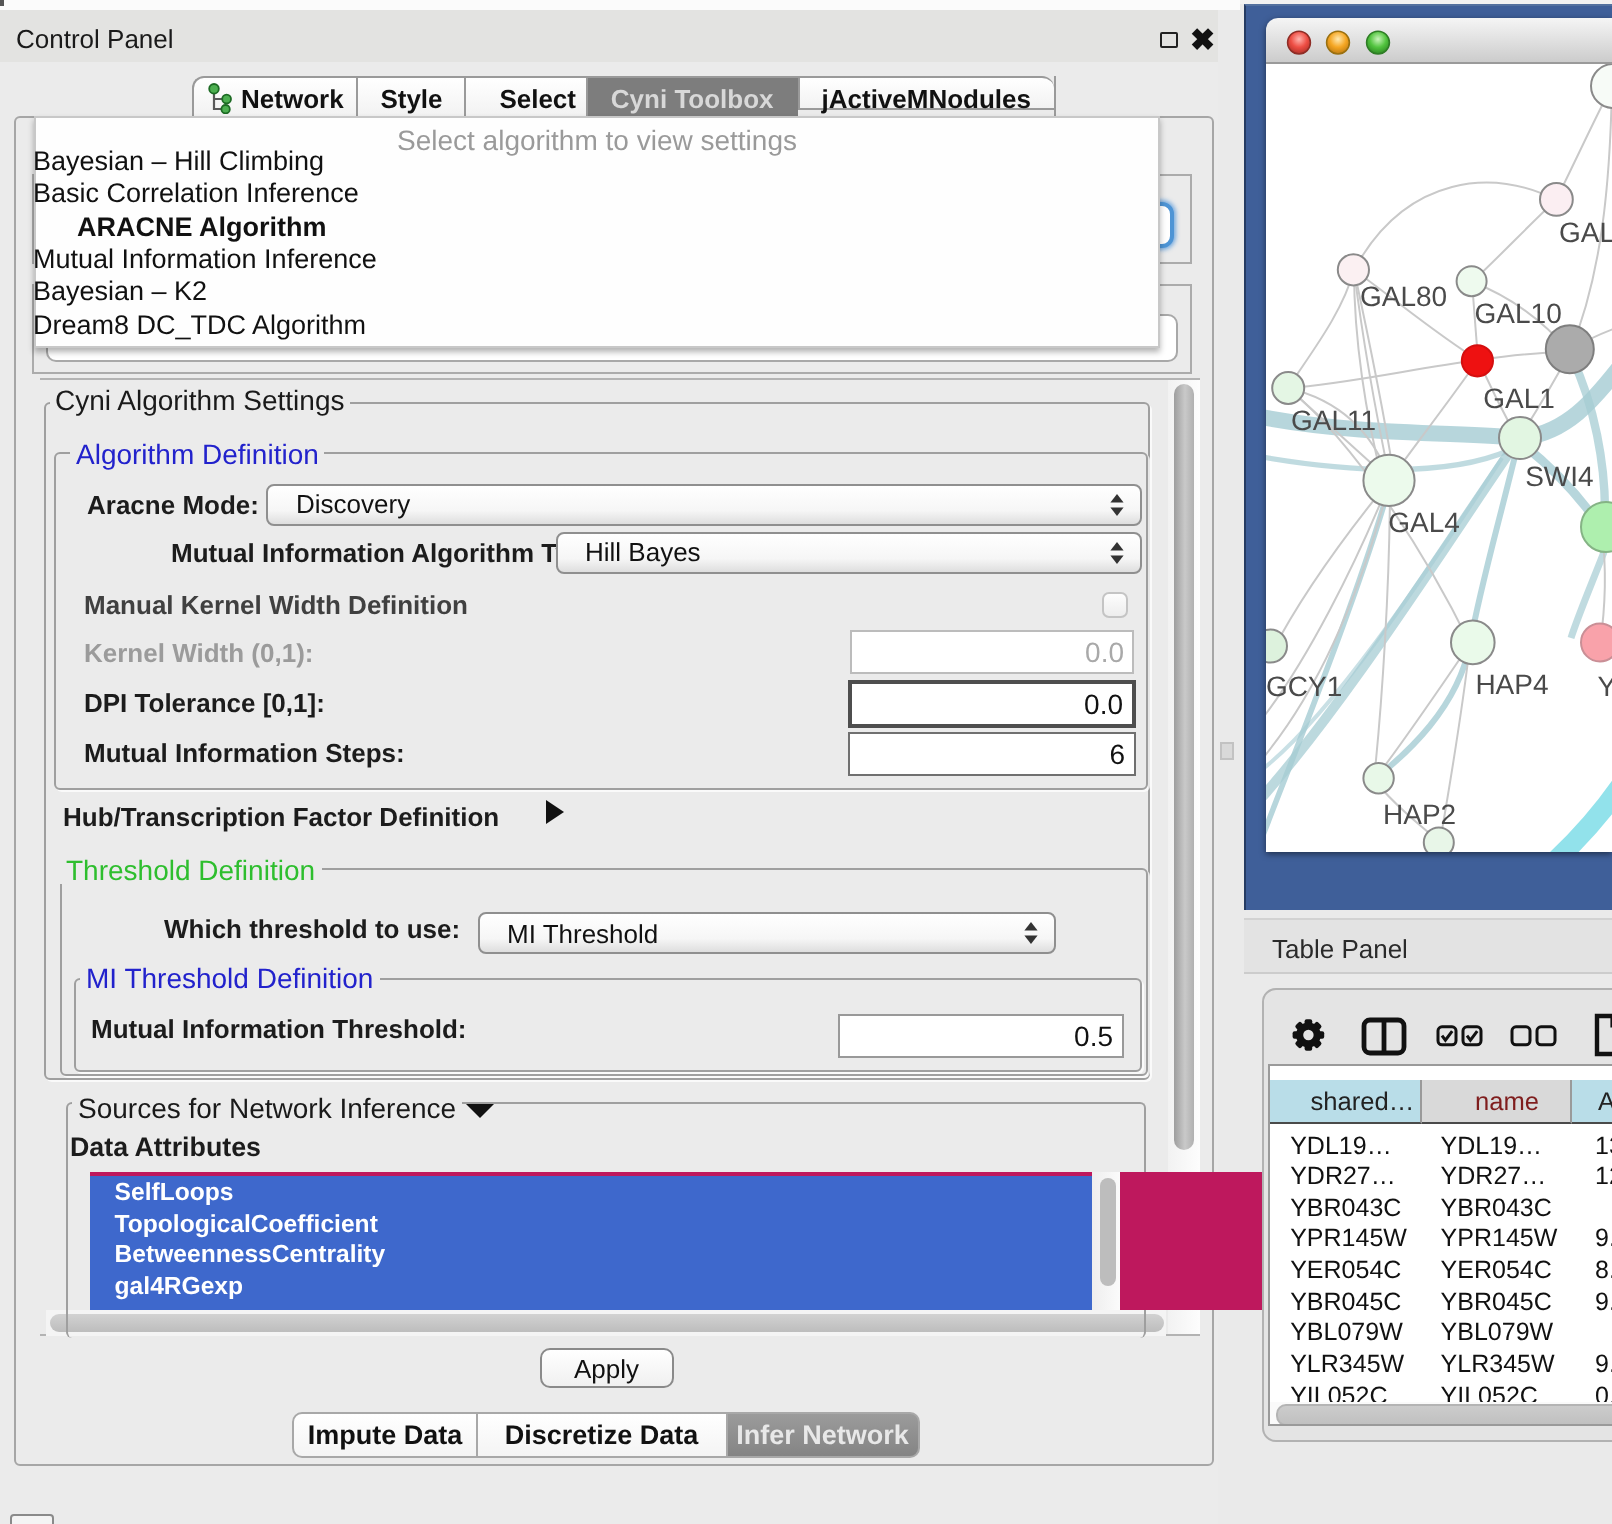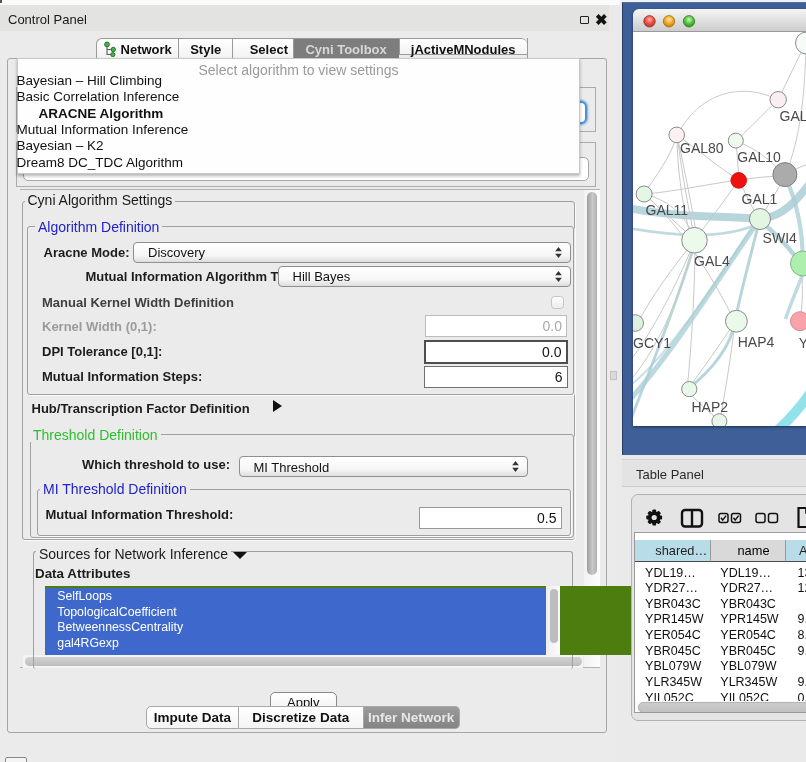--- a/index.html
+++ b/index.html
@@ -126,28 +126,28 @@
   <div class="lbl" style="left:45.5px;top:508px;">Mutual Information Threshold:</div>
   <div class="field" style="left:418.5px;top:507px;width:143px;height:22px;border:1px solid #999;">
       <span class="fval">0.5</span>
     </div>
 
   <div class="grp" style="left:33px;top:551px;width:538px;height:117px;border-bottom:none;box-shadow:none;"></div>
   <div class="grplbl" style="left:36px;top:547px;">Sources for Network Inference</div>
   <div class="abs" style="left:232.5px;top:551.5px;width:0;height:0;border-top:7.5px solid #111;border-left:7.5px solid transparent;border-right:7.5px solid transparent;"></div>
   <div class="lbl" style="left:35px;top:567px;font-size:13.4px;">Data Attributes</div>
 
-  <div class="abs" style="left:45px;top:585.5px;width:600px;height:69.5px;background:#4d7c0f;overflow:hidden;">
+  <div class="abs" style="left:45px;top:585.5px;width:600px;height:69.5px;background:#be185d;overflow:hidden;font-weight:bold;">
     <div style="position:absolute;left:0;top:2.2px;width:500.8px;height:80px;background:#3e68cc;"></div>
     <div style="position:absolute;left:12.3px;top:3.8px;font-size:12.3px;color:#fff;line-height:15.5px;">SelfLoops<br>TopologicalCoefficient<br>BetweennessCentrality<br>gal4RGexp</div>
     <div style="position:absolute;left:500.8px;top:0;width:14.5px;height:69.5px;background:linear-gradient(90deg,#eeeeee,#fbfbfb);"></div>
     <div style="position:absolute;left:504.5px;top:3.3px;width:8.5px;height:54.5px;background:#bdbdbd;border-radius:4.5px;"></div>
   </div>
 
-  <div class="abs" style="left:270px;top:673.5px;width:66.5px;height:20px;background:linear-gradient(#ffffff,#f0f0f0);border:1px solid #8a8a8a;border-radius:5px;text-align:center;font-size:13px;color:#111;line-height:20px;box-sizing:border-box;margin-top:18px;">Apply</div>
+  <div class="abs" style="left:270px;top:673.5px;width:66.5px;height:20px;background:linear-gradient(#ffffff,#f0f0f0);border:1px solid #8a8a8a;border-radius:5px;text-align:center;font-size:13px;color:#111;line-height:20px;box-sizing:border-box;">Apply</div>
 
   <div class="abs" id="btabs" style="left:146px;top:706px;height:23px;">
       <div style="position:absolute;left:0px;top:0;width:93px;height:23px;background:linear-gradient(#ffffff,#f4f4f4);color:#111;border-radius:5px 0 0 5px;border:1px solid #a8a8a8;box-sizing:border-box;text-align:center;font-size:13.5px;font-weight:bold;line-height:22px;white-space:nowrap;">Impute Data</div>
       <div style="position:absolute;left:93px;top:0;width:124.5px;height:23px;background:linear-gradient(#ffffff,#f4f4f4);color:#111;border:1px solid #a8a8a8;border-left:none;box-sizing:border-box;text-align:center;font-size:13.5px;font-weight:bold;line-height:22px;white-space:nowrap;">Discretize Data</div>
       <div style="position:absolute;left:217.5px;top:0;width:96.5px;height:23px;background:linear-gradient(#9b9b9b,#848484);color:#e8e8e8;border-radius:0 5px 5px 0;border:1px solid #a8a8a8;border-left:none;box-sizing:border-box;text-align:center;font-size:13.5px;font-weight:bold;line-height:22px;white-space:nowrap;">Infer Network</div>
     </div>
 
   <div class="abs" style="left:5px;top:757px;width:20px;height:10px;border:1.5px solid #8a8a8a;border-radius:2px;background:#f4f4f4;"></div>
 
   <div class="abs" style="left:610px;top:371px;width:5px;height:7px;background:#d9d9d9;border:1px solid #c2c2c2;"></div>
@@ -283,21 +283,21 @@
         <path d="M103.5 23.799999999999997 L105.2 26.099999999999998 L108.6 21.599999999999998" fill="none" stroke="#111" stroke-width="1.5"></path>
         <rect x="126" y="19.4" width="9" height="9" rx="2" fill="none" stroke="#111" stroke-width="1.5"></rect>
         <rect x="138.5" y="19.4" width="9" height="9" rx="2" fill="none" stroke="#111" stroke-width="1.5"></rect>
         <path d="M168.5 14 L176 14 L181 19 L181 33 L168.5 33 Z" fill="none" stroke="#111" stroke-width="2.2"></path>
         <path d="M176 14 L176 19 L181 19" fill="none" stroke="#111" stroke-width="1.6"></path>
       </svg></div>
 
   <div class="abs" style="left:633.5px;top:532px;width:172.5px;height:179px;background:#fff;border:1px solid #9a9a9a;border-right:none;overflow:hidden;box-sizing:content-box;">
     <div id="thead" style="position:absolute;left:0;top:6.5px;height:22px;width:100%;">
         <div style="position:absolute;left:0px;top:0;width:76.5px;height:22px;background:#b9dde8;border-right:1px solid #9a9a9a;border-bottom:1.5px solid #4a4a4a;box-sizing:border-box;text-align:center;text-indent:18px;font-size:12.8px;color:#222;line-height:21px;">shared…</div>
-        <div style="position:absolute;left:76.5px;top:0;width:75px;height:22px;background:#d9d9d9;border-right:1px solid #9a9a9a;border-bottom:1.5px solid #4a4a4a;box-sizing:border-box;text-align:center;text-indent:11px;font-size:12.8px;color:#000000;line-height:21px;">name</div>
+        <div style="position:absolute;left:76.5px;top:0;width:75px;height:22px;background:#d9d9d9;border-right:1px solid #9a9a9a;border-bottom:1.5px solid #4a4a4a;box-sizing:border-box;text-align:center;text-indent:11px;font-size:12.8px;color:#7f1d1d;line-height:21px;">name</div>
         <div style="position:absolute;left:151.5px;top:0;width:60px;height:22px;background:#b9dde8;border-right:1px solid #9a9a9a;border-bottom:1.5px solid #4a4a4a;box-sizing:border-box;text-align:left;padding-left:13px;font-size:12.8px;color:#222;line-height:21px;">Av</div>
       </div>
     <div id="tbody" style="position:absolute;left:0;top:28.5px;width:100%;">
         <div style="position:absolute;left:10.6px;top:4px;font-size:12.5px;color:#111;">YDL19…</div>
         <div style="position:absolute;left:85.8px;top:4px;font-size:12.5px;color:#111;">YDL19…</div>
         <div style="position:absolute;left:163px;top:4px;font-size:12.5px;color:#111;">13</div>
         <div style="position:absolute;left:10.6px;top:19.66px;font-size:12.5px;color:#111;">YDR27…</div>
         <div style="position:absolute;left:85.8px;top:19.66px;font-size:12.5px;color:#111;">YDR27…</div>
         <div style="position:absolute;left:163px;top:19.66px;font-size:12.5px;color:#111;">12</div>
         <div style="position:absolute;left:10.6px;top:35.32px;font-size:12.5px;color:#111;">YBR043C</div>

